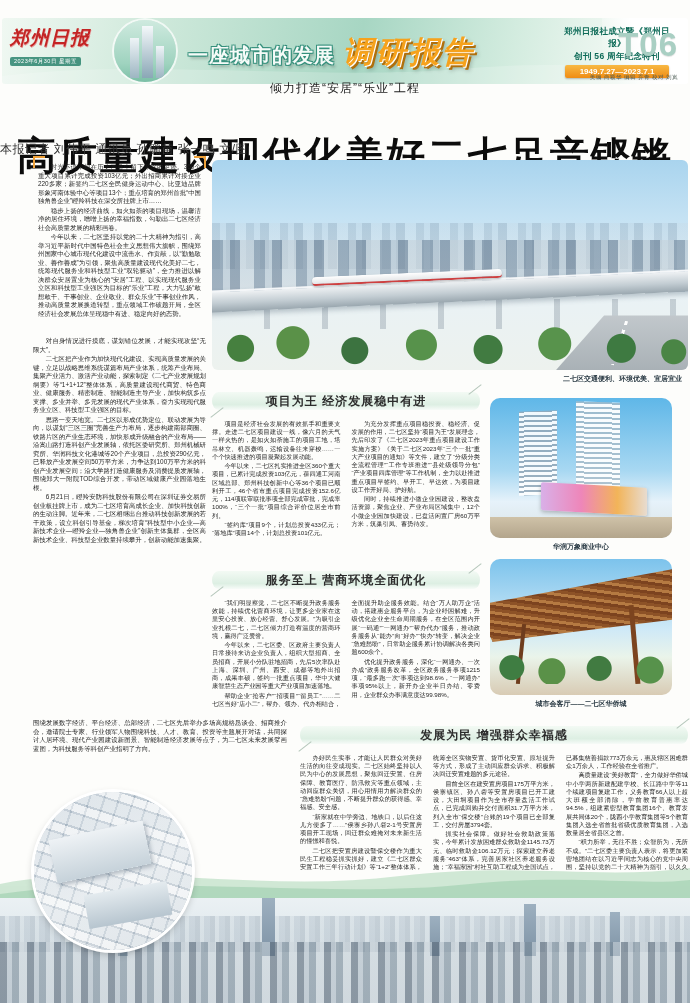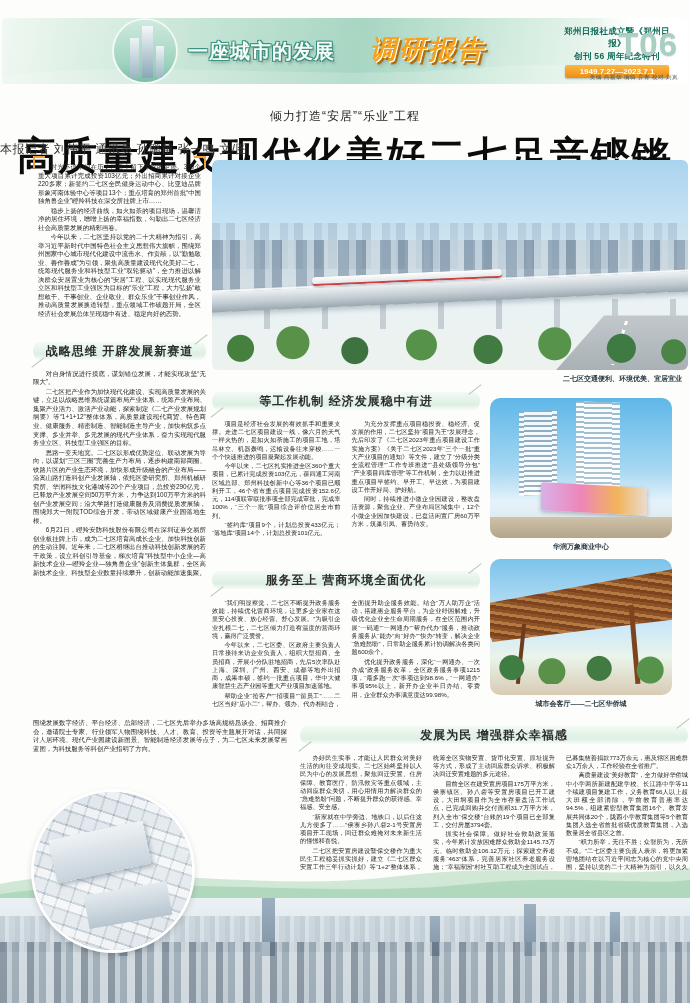--- a/index.html
+++ b/index.html
@@ -19,34 +19,34 @@
     padding:1px 4px;border-radius:2px;width:max-content;letter-spacing:.5px;}
   .mh-circle{position:absolute;left:112px;top:2px;width:62px;height:62px;border-radius:50%;overflow:hidden;
     background:linear-gradient(180deg,#cfeadf 0%,#9fd3bf 70%,#7bbfa6 100%);box-shadow:0 0 0 2px rgba(255,255,255,.7);}
   .mh-t{position:absolute;bottom:4px;background:linear-gradient(180deg,#eef4f7,#9db6c2);}
   .mh-t1{left:16px;width:9px;height:40px;}
   .mh-t2{left:28px;width:11px;height:52px;background:linear-gradient(180deg,#f4f8fa,#8aa7b6);}
   .mh-t3{left:42px;width:8px;height:32px;}
   .banner{position:absolute;left:186px;top:14px;display:flex;align-items:baseline;gap:8px;white-space:nowrap;}
   .banner-left{font-size:20px;font-weight:bold;color:#f5fbf8;letter-spacing:1px;
     text-shadow:-1px -1px 0 #35907c,1px -1px 0 #35907c,-1px 1px 0 #35907c,1px 1px 0 #35907c,2px 3px 3px rgba(0,0,0,.25);}
-  .banner-right{font-size:26px;font-weight:bold;font-style:italic;color:#f6a21c;letter-spacing:3px;
-    text-shadow:1px 1px 0 #ffffff,3px 3px 0 #b06f0c,4px 4px 4px rgba(0,0,0,.25);margin-left:27px;}
+  .banner-right{font-size:30px;font-weight:bold;font-style:italic;color:#f6a21c;letter-spacing:3px;
+    text-shadow:1px 1px 0 #ffffff,3px 3px 0 #b06f0c,4px 4px 4px rgba(0,0,0,.25);}
   .special{position:absolute;left:522px;top:7px;width:112px;text-align:center;margin-left:37px;}
   .sp-line{font-size:8.5px;font-weight:bold;color:#0e6b58;line-height:1.45;letter-spacing:.3px;}
   .ribbon{margin:3px auto 0;width:104px;background:linear-gradient(180deg,#f8b944,#ef8c14);
     color:#fff;font-size:8px;font-weight:bold;padding:2px 0;border-radius:2px;box-shadow:0 1px 2px rgba(0,0,0,.25);}
   .curl{position:absolute;right:0;top:0;width:86px;height:66px;
     background:linear-gradient(245deg,#ffffff 50%,rgba(255,255,255,.35) 72%,rgba(255,255,255,0) 88%);}
   .pageno{position:absolute;right:10px;top:8px;font-size:33px;font-weight:bold;color:#a9cfc3;
     text-shadow:0 1px 1px rgba(0,0,0,.12);letter-spacing:1px;}
   .credits{position:absolute;right:10px;bottom:3px;font-size:5.5px;color:#4a5a52;letter-spacing:.5px;}
 
   
-  .kicker{position:absolute;left:0;right:0;top:108px;text-align:center;font-size:12px;color:#1c1c1c;letter-spacing:1px;}
+  .kicker{position:absolute;left:0;right:0;top:80px;text-align:center;font-size:12px;color:#1c1c1c;letter-spacing:1px;}
   .headline{position:absolute;left:0;right:0;top:103px;text-align:center;font-size:39px;font-weight:bold;
     color:#0c0c0c;letter-spacing:2px;font-family:"DejaVu Sans","Liberation Sans",sans-serif;}
   .byline{position:absolute;left:0;right:0;top:141px;text-align:left;font-size:12px;color:#333;letter-spacing:.5px;}
 
   
   p.art{font-size:6.4px;line-height:1.33;text-align:justify;text-indent:2em;margin:0 0 1px;color:#1f1f1f;}
   .sec-head{position:relative;height:18px;line-height:18px;text-align:center;font-size:12px;font-weight:bold;
     color:#2c2c2c;letter-spacing:1px;border-radius:9px/70%;
     background:linear-gradient(180deg,#f3faf4 0%,#ddefe3 70%,#f7fbf8 100%);}
   .sec-head::before{content:"";position:absolute;left:-3px;bottom:-3px;width:16px;height:1px;background:#b4c6ba;transform:rotate(-38deg);}
@@ -132,20 +132,24 @@
 </style>
 </head>
 <body>
 
 <div class="page" data-name="newspaper-page">
 
   <header class="masthead" data-name="masthead">
     <svg class="mh-wave" data-name="masthead-wave-decoration" viewBox="0 0 686 28" preserveAspectRatio="none">
       <path d="M0,20 C140,2 320,26 470,12 C560,4 630,16 686,8 L686,28 L0,28 Z" fill="#ffffff" opacity="0.35"></path>
     </svg>
+    <div class="logo-block" data-name="paper-logo-block">
+      <div class="paper-logo" data-name="paper-name">郑州日报</div>
+      <div class="paper-date" data-name="paper-date">2023年6月30日 星期五</div>
+    </div>
     <div class="mh-circle" data-name="masthead-circle-photo">
       <div class="mh-t mh-t1" data-name="tower-shape"></div>
       <div class="mh-t mh-t2" data-name="tower-shape"></div>
       <div class="mh-t mh-t3" data-name="tower-shape"></div>
     </div>
     <div class="banner" data-name="series-banner">
       <span class="banner-left" data-name="series-banner-left">一座城市的发展</span>
       <span class="banner-right" data-name="series-banner-right">调研报告</span>
     </div>
     <div class="curl" data-name="page-curl-decoration"></div>
@@ -163,21 +167,20 @@
   <div class="byline" data-name="byline">本报记者 刘伟平 通讯员 孙璐苗 张一鸣 文/图</div>
 
   <aside class="left-col" data-name="left-column">
     <div class="intro-box" data-name="intro-box">
       <span class="corner c-tl" data-name="corner-bracket-decoration"></span>
       <span class="corner c-tr" data-name="corner-bracket-decoration"></span>
       <p class="art" data-name="paragraph">时光不语，却在历史画卷中留下深深的足迹。360个重大项目累计完成投资103亿元；外出招商累计对接企业220多家；新签约二七区全民健身运动中心、比亚迪品牌形象河南体验中心等项目13个；重点培育的郑州首批“中国独角兽企业”瞪羚科技在深交所挂牌上市……</p>
       <p class="art" data-name="paragraph">稳步上扬的经济曲线，如火如荼的项目现场，温馨洁净的居住环境，噌噌上扬的幸福指数，勾勒出二七区经济社会高质量发展的精彩画卷。</p>
       <p class="art" data-name="paragraph">今年以来，二七区坚持以党的二十大精神为指引，高举习近平新时代中国特色社会主义思想伟大旗帜，围绕郑州国家中心城市现代化建设中流击水、作贡献，以“勤勉敬业、善作善成”为引领，聚焦高质量建设现代化美好二七，统筹现代服务业和科技型工业“双轮驱动”，全力推进以解决群众安居置业为核心的“安居”工程、以实现现代服务业立区和科技型工业强区为目标的“乐业”工程，大力弘扬“敢想敢干、干事创业、企业敬业、群众乐业”干事创业作风，推动高质量发展换道转型，重点领域工作破题开局，全区经济社会发展总体呈现稳中有进、稳定向好的态势。</p>
     </div>
-    <h2 class="sec-head" data-name="section-title-strategy">战略思维 开辟发展新赛道</h2>
     <div class="left-body" data-name="strategy-body">
       <p class="art" data-name="paragraph">对自身情况进行摸底，谋划错位发展，才能实现攻坚“无限大”。</p>
       <p class="art" data-name="paragraph">二七区把产业作为加快现代化建设、实现高质量发展的关键，立足以战略思维系统谋篇布局产业体系，统筹产业布局、集聚产业活力、激活产业动能，探索制定《二七产业发展规划纲要》等“1+1+12”整体体系，高质量建设现代商贸、特色商业、健康服务、精密制造、智能制造主导产业，加快构筑多点支撑、多业并举、多元发展的现代产业体系，奋力实现现代服务业立区、科技型工业强区的目标。</p>
       <p class="art" data-name="paragraph">思路一变天地宽。二七区以形成优势定位、联动发展为导向，以谋划“三区三圈”完善生产力布局，逐步构建南部商圈、铁路片区的产业生态环境，加快形成升级融合的产业布局——沿嵩山路打造科创产业发展轴，依托区委研究所、郑州机械研究所、华润科技文化港城等20个产业项目，总投资290亿元，已释放产业发展空间50万平方米，力争达到100万平方米的科创产业发展空间；沿大学路打造健康服务及消费提质发展轴，围绕郑大一附院TOD综合开发，带动区域健康产业园落地生根。</p>
       <p class="art" data-name="paragraph">6月21日，瞪羚安防科技股份有限公司在深圳证券交易所创业板挂牌上市，成为二七区培育高成长企业、加快科技创新的生动注脚。近年来，二七区相继出台推动科技创新发展的若干政策，设立科创引导基金，梯次培育“科技型中小企业—高新技术企业—瞪羚企业—独角兽企业”创新主体集群，全区高新技术企业、科技型企业数量持续攀升，创新动能加速集聚。</p>
     </div>
   </aside>
   <div class="left-tail" data-name="strategy-body-continued">
     <p class="art" style="text-indent:0;" data-name="paragraph">围绕发展数字经济、平台经济、总部经济，二七区先后举办多场高规格恳谈会、招商推介会，邀请院士专家、行业领军人物围绕科技、人才、教育、投资等主题展开对话，共同探讨人居环境、现代产业园建设新图景、智能制造经济发展等点子，为二七区未来发展擘画蓝图，为科技服务等科创产业指明了方向。</p>
   </div>
@@ -194,21 +197,21 @@
     <div class="mp-piers" data-name="viaduct-piers"></div>
     <div class="mp-viaduct" data-name="metro-viaduct"></div>
     <div class="mp-train" data-name="metro-train"></div>
     <div class="mp-road" data-name="road"></div>
     <div class="mp-lane" data-name="road-lane-marking"></div>
     <div class="mp-trees" data-name="trees"></div>
   </figure>
   <div class="main-caption" data-name="main-photo-caption">二七区交通便利、环境优美、宜居宜业</div>
 
   <section class="mid" data-name="middle-sections">
-    <h2 class="sec-head" data-name="section-title-projects">等工作机制 经济发展稳中有进</h2>
+    <h2 class="sec-head" data-name="section-title-projects">项目为王 经济发展稳中有进</h2>
     <div class="cols2" data-name="projects-body">
       <p class="art" data-name="paragraph">项目是经济社会发展的有效抓手和重要支撑。走进二七区项目建设一线，像六月的天气一样火热的，是如火如荼施工的项目工地，塔吊林立、机器轰鸣，运输设备往来穿梭……一个个快速推进的项目凝聚起发展动能。</p>
       <p class="art" data-name="paragraph">今年以来，二七区扎实推进全区360个重大项目，已累计完成投资103亿元，葆四通工河南区域总部、郑州科技创新中心等36个项目已顺利开工，46个省市重点项目完成投资152.6亿元，114项联审联批事项全部完成审批，完成率100%，“三个一批”项目综合评价位居全市前列。</p>
       <p class="art" data-name="paragraph">“签约库”项目9个，计划总投资433亿元；“落地库”项目14个，计划总投资101亿元。</p>
       <p class="art" data-name="paragraph">为充分发挥重点项目稳投资、稳经济、促发展的作用，二七区坚持“项目为王”发展理念，先后印发了《二七区2023年重点项目建设工作实施方案》《关于二七区2023年“三个一批”重大产业项目的通知》等文件，建立了“分级分类全流程管理”“工作专班推进”“县处级领导分包”“产业项目四库管理”等工作机制，全力以赴推进重点项目早签约、早开工、早达效，为项目建设工作开好局、护好航。</p>
       <p class="art" data-name="paragraph">同时，持续推进小微企业园建设，整改盘活资源，聚焦企业、产业布局区域集中，12个小微企业园加快建设，已盘活闲置厂房60万平方米，筑巢引凤、蓄势待发。</p>
     </div>
     <h2 class="sec-head" data-name="section-title-services">服务至上 营商环境全面优化</h2>
     <div class="cols2b" data-name="services-body">
       <p class="art" data-name="paragraph">“我们明显察觉，二七区不断提升政务服务效能，持续优化营商环境，让更多企业家在这里安心投资、放心经营、舒心发展。”为吸引企业扎根二七，二七区倾力打造有温度的营商环境，赢得广泛赞誉。</p>

